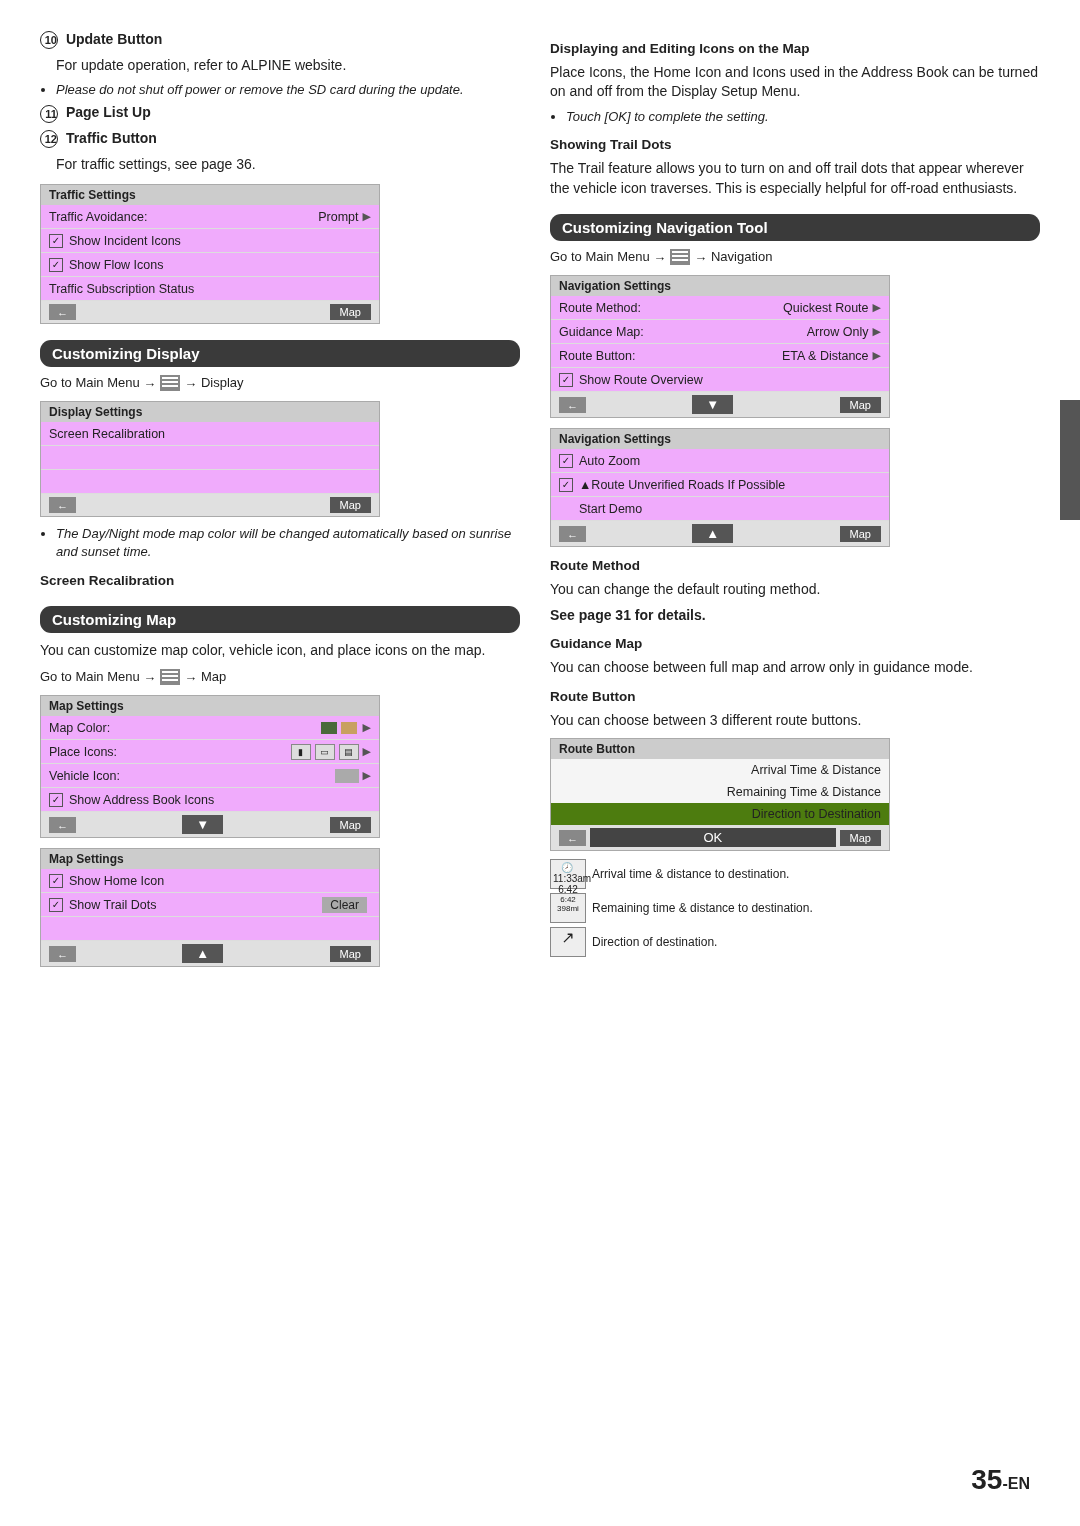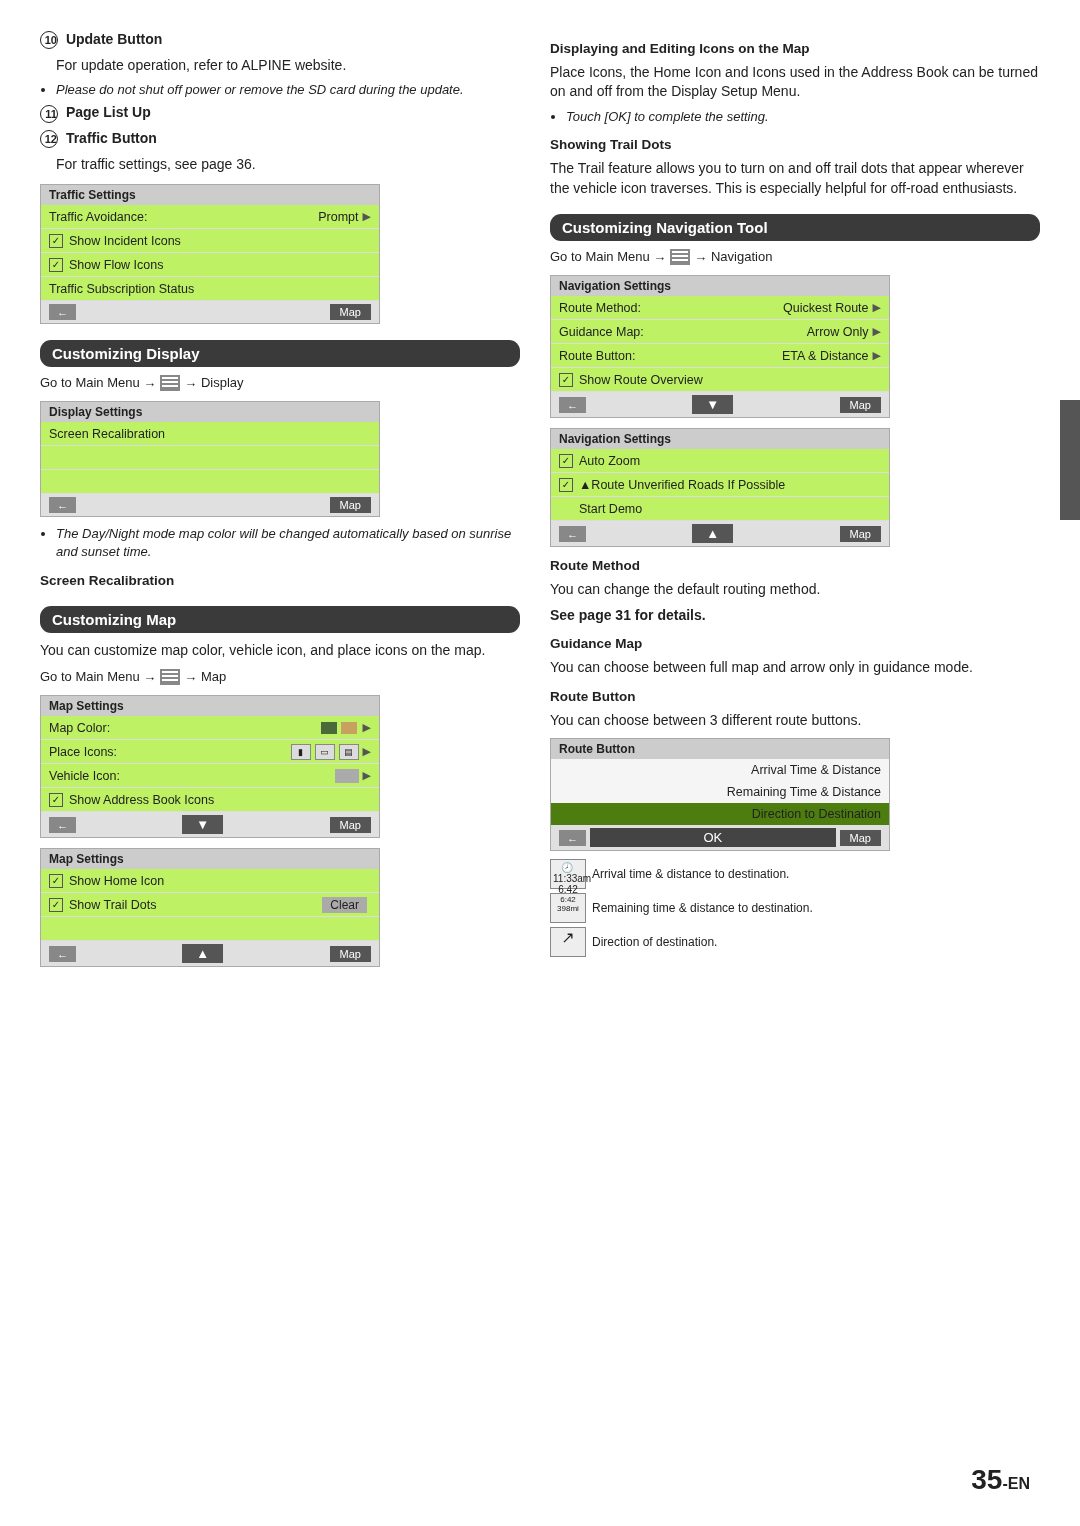--- a/index.html
+++ b/index.html
@@ -60,21 +60,21 @@
 
     .bold { font-weight: bold; }
 
     p { margin-bottom: 6px; line-height: 1.4; }
     .bullet { padding-left: 16px; }
     .bullet li { list-style: disc; margin-bottom: 4px; font-style: italic; font-size: 13px; line-height: 1.4; }
 
     
     .settings-box {
       border: 1px solid #aaa;
-      background: #bef264;
+      background: #f0abfc;
       margin: 10px 0 8px 0;
       width: 340px;
     }
     .settings-box-title {
       background: #ccc;
       font-size: 12px;
       font-weight: bold;
       padding: 3px 8px;
     }
     .settings-row {

